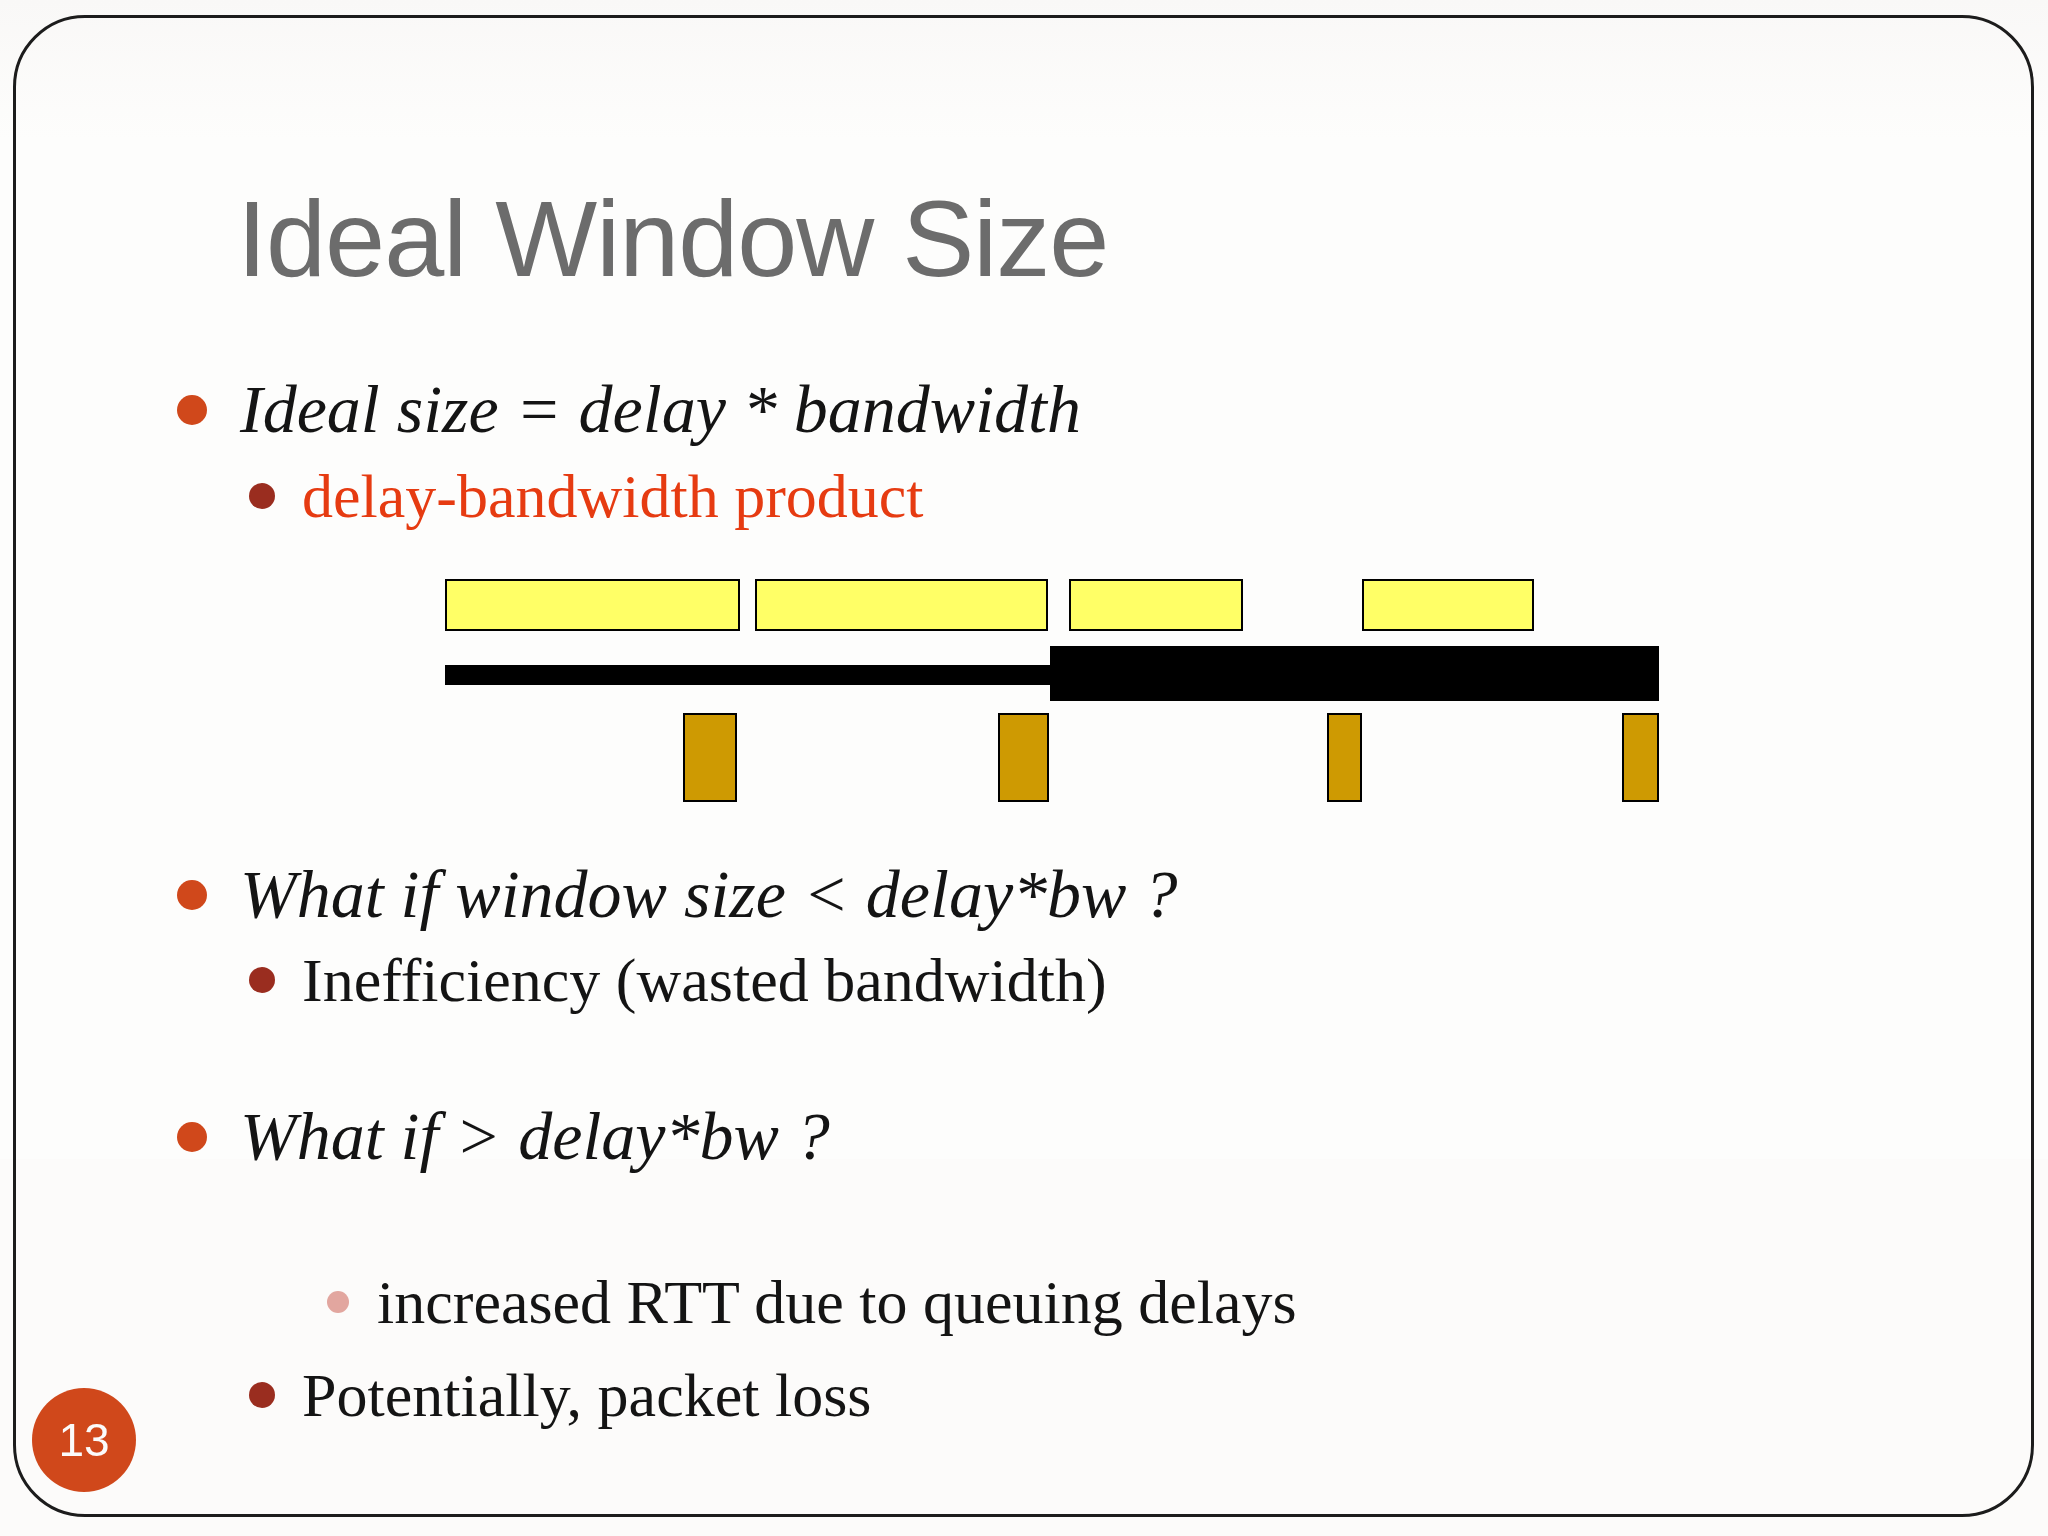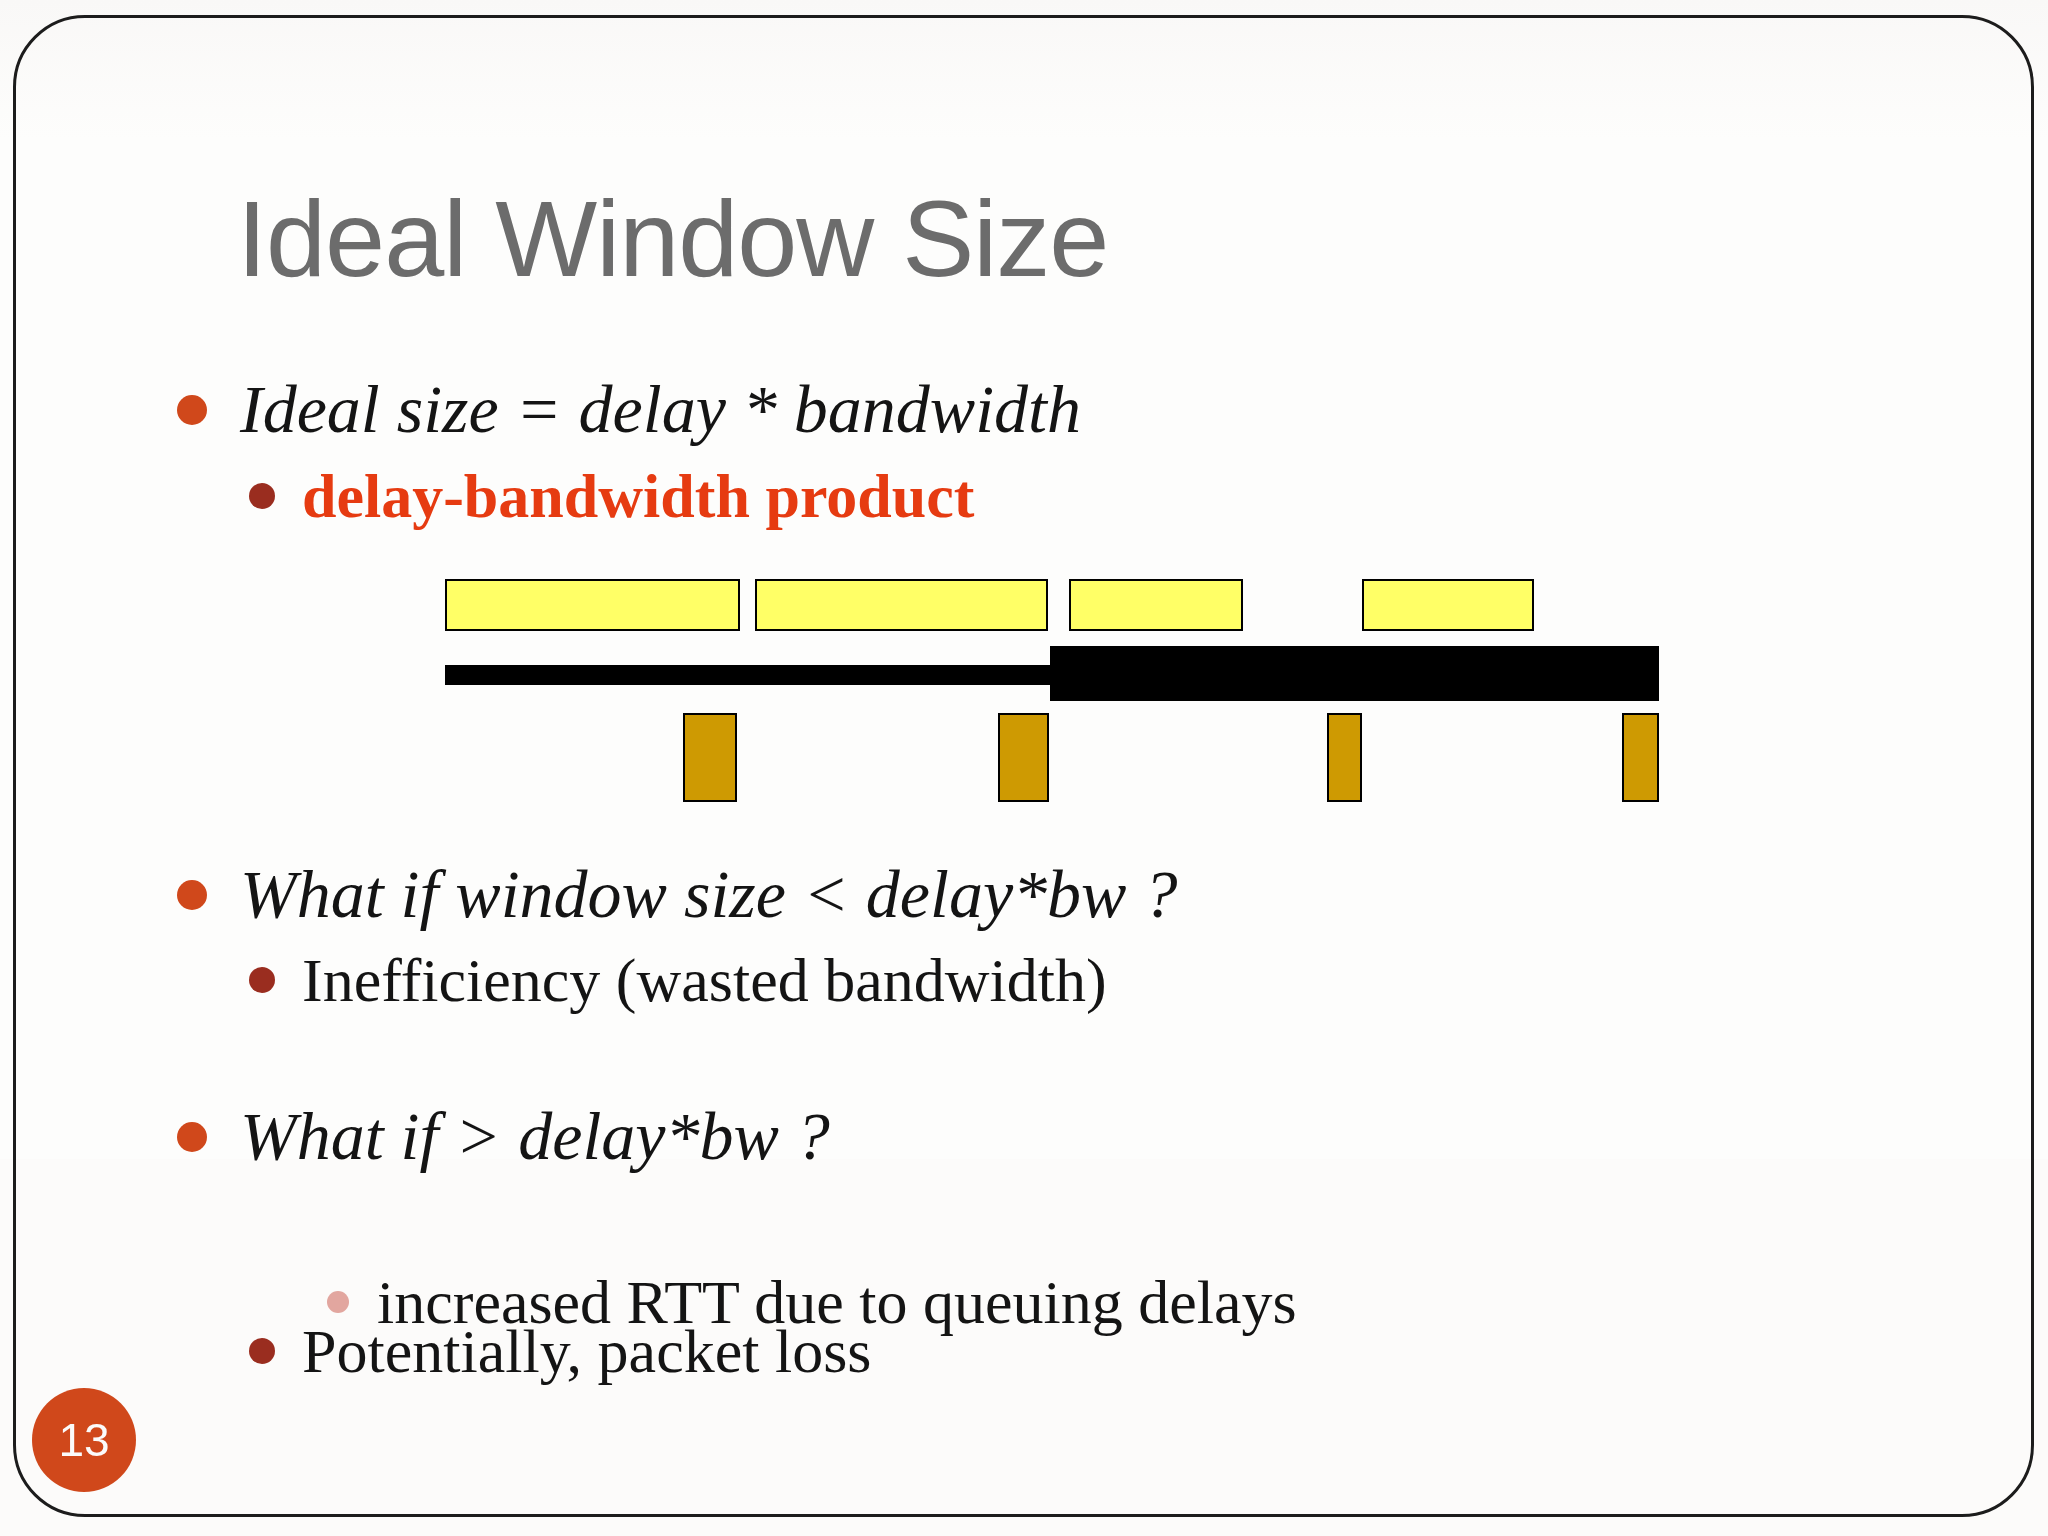--- a/index.html
+++ b/index.html
@@ -53,21 +53,21 @@
   .l2 { left: 249px; font-size: 62px; }
   .l3 { left: 327px; font-size: 62px; }
   .dot {
     display: inline-block;
     border-radius: 50%;
     flex: 0 0 auto;
   }
   .l1 .dot { width: 30px; height: 30px; background: #D0481B; margin-right: 33px; }
   .l2 .dot { width: 26px; height: 26px; background: #9A2D1F; margin-right: 27px; }
   .l3 .dot { width: 22px; height: 22px; background: #E2A69F; margin-right: 28px; }
-  .red-text { color: #E63B11; font-weight: bold; }
+  .red-text { color: #E63B11; }
   
   .ybox {
     position: absolute;
     top: 579px;
     height: 52px;
     background: #FFFF66;
     border: 2px solid #000;
     box-sizing: border-box;
   }
   .bar {
@@ -141,21 +141,21 @@
   </div>
 
   <div class="line l1" style="top:1096px">
     <span class="dot"></span>
     <span class="txt">What if &gt; delay*bw ?</span>
   </div>
   <div class="line l3" style="top:1265px">
     <span class="dot"></span>
     <span class="txt">increased RTT due to queuing delays</span>
   </div>
-  <div class="line l2" style="top:1314px">
+  <div class="line l2" style="top:1358px">
     <span class="dot"></span>
     <span class="txt">Potentially, packet loss</span>
   </div>
 
   <div class="page-badge">
     <span>13</span>
   </div>
 
 </div>
 

